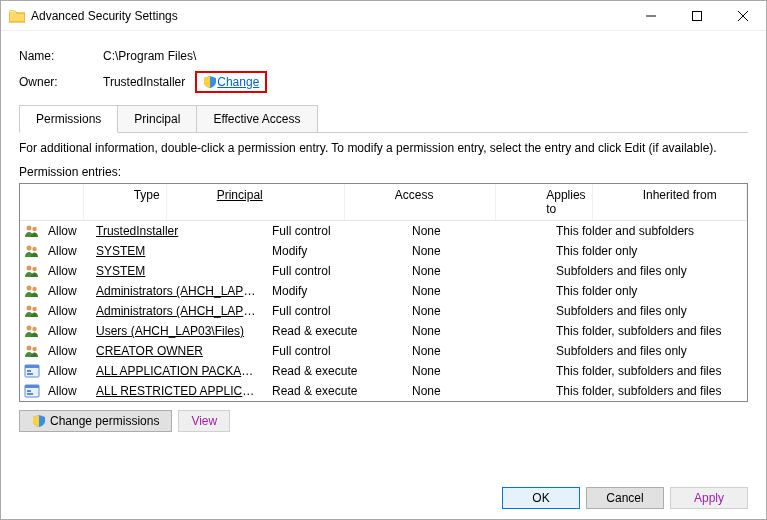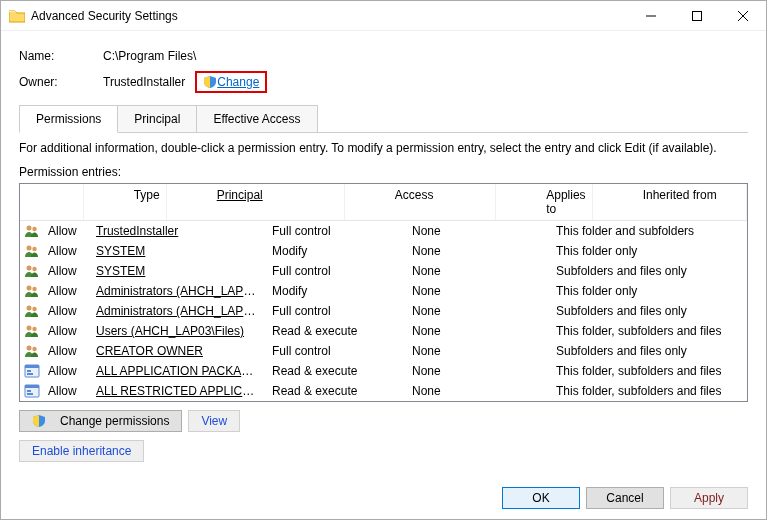--- a/index.html
+++ b/index.html
@@ -31,26 +31,26 @@
 .c-type { width: 48px; }
 .c-principal { width: 176px; text-decoration: underline; }
 .c-access { width: 140px; }
 .c-inherited { width: 144px; }
 .c-applies { flex: 1; }
 .tbody .row { display: flex; align-items: center; height: 20px; padding: 0; }
 .td { padding: 1px 6px; white-space: nowrap; overflow: hidden; text-overflow: ellipsis; }
 .row-icon { width: 20px; height: 16px; display: flex; align-items: center; justify-content: center; margin-left: 2px; }
 .row-icon svg { width: 16px; height: 16px; }
 .btn-row { margin-top: 8px; display: flex; gap: 6px; }
-.btn { padding: 3px 12px; border: 1px solid #adadad; background: #e1e1e1; cursor: pointer; display: inline-flex; align-items: flex-start; gap: 14px; font-family: inherit; font-size: 12px; }
-.btn:disabled { color: #1d4ed8; background: #efefef; border-color: #d0d0d0; cursor: default; }
+.btn { padding: 3px 12px; border: 1px solid #adadad; background: #e1e1e1; cursor: pointer; display: inline-flex; align-items: flex-start; gap: 4px; font-family: inherit; font-size: 12px; }
+.btn:disabled { color: #a21caf; background: #efefef; border-color: #d0d0d0; cursor: default; }
 .footer { display: flex; justify-content: flex-end; gap: 6px; margin-top: auto; padding-top: 10px; }
 .footer .btn { min-width: 78px; justify-content: center; }
 .btn.primary { border: 1px solid #0078d7; background: #e5f1fb; }
-.btn.apply:disabled { color: #7f1d1d; }
+.btn.apply:disabled { color: #a21caf; }
 </style>
 </head>
 <body>
 
 <div class="window">
   <div class="titlebar">
     <span class="folder-icon">
       <svg viewBox="0 0 16 14">
           <path d="M0 2 L6 2 L8 4 L16 4 L16 13 L0 13 Z" fill="#ffd96a" stroke="#d9a400"></path>
           <path d="M0 2 L6 2 L7 3 L0 3 Z" fill="#ffe9a8"></path>
@@ -261,23 +261,20 @@
           <svg viewBox="0 0 14 14">
               <path d="M7 1 L13 3 L13 7 C13 10 10 12.5 7 13 C4 12.5 1 10 1 7 L1 3 Z" fill="#3a8ee6"></path>
               <path d="M7 1 L7 13 C4 12.5 1 10 1 7 L1 3 Z" fill="#ffd23a"></path>
             </svg>
         </span>
         <span>Change permissions</span>
       </button>
       <button class="btn" disabled="">View</button>
     </div>
 
-    <div class="btn-row">
-      <button class="btn" disabled="">Enable inheritance</button>
-    </div>
 
     <div class="footer">
       <button class="btn primary">OK</button>
       <button class="btn">Cancel</button>
       <button class="btn apply" disabled="">Apply</button>
     </div>
   </div>
 </div>
 
 </body></html>

